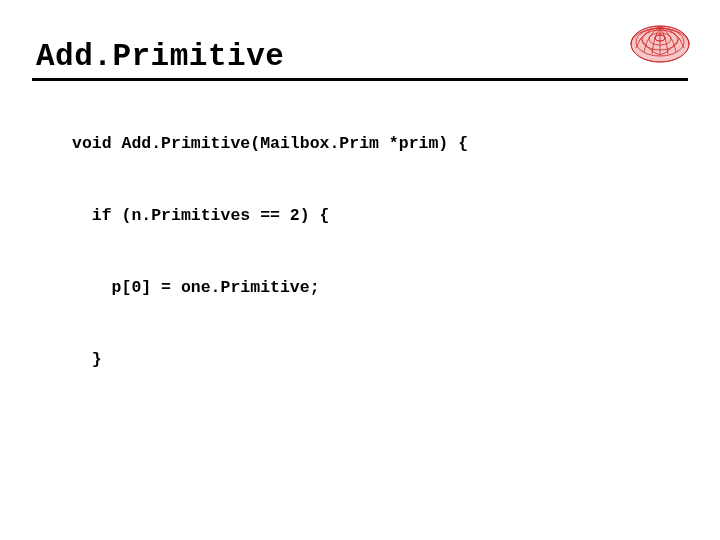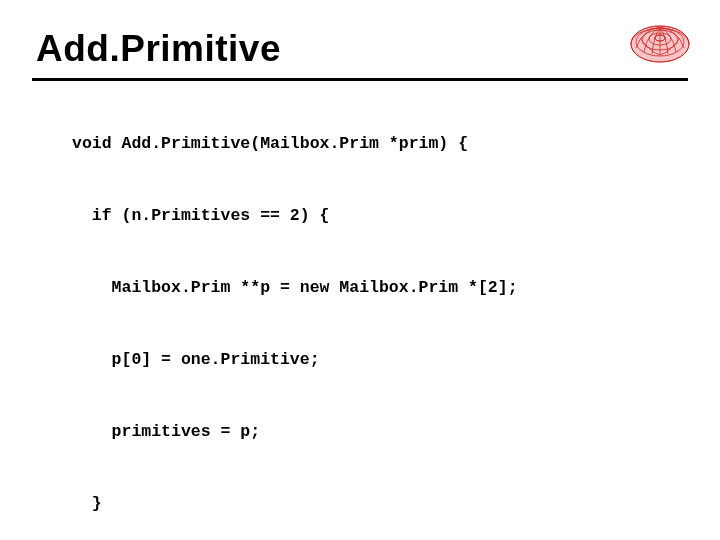--- a/index.html
+++ b/index.html
@@ -15,23 +15,23 @@
   }
   .slide {
     position: relative;
     width: 720px;
     height: 540px;
     box-sizing: border-box;
   }
   .title {
     position: absolute;
     left: 36px;
-    top: 28px;
-    font-family: Liberation Sans, sans-serif;
-    font-size: 37px;
+    top: 39px;
+    font-family: Liberation Mono, monospace;
+    font-size: 31px;
     font-weight: bold;
     color: #000000;
     letter-spacing: 0.5px;
     white-space: nowrap;
   }
   .logo {
     position: absolute;
     right: 28px;
     top: 18px;
     width: 64px;
@@ -95,23 +95,21 @@
         <ellipse cx="32" cy="20" rx="5" ry="3"></ellipse>
       </g>
     </svg>
   </div>
 
   <div class="divider"></div>
 
   <div class="code">
     <div class="code-line">void Add.Primitive(Mailbox.Prim *prim) {</div>
     <div class="code-line">  if (n.Primitives == 2) {</div>
-    <div class="code-line">    Mailbox.Prim **p = new Mailbox.Prim *[2];</div>
     <div class="code-line">    p[0] = one.Primitive;</div>
-    <div class="code-line">    primitives = p;</div>
     <div class="code-line">  }</div>
     
     
     
     
     
     
     
     
     

